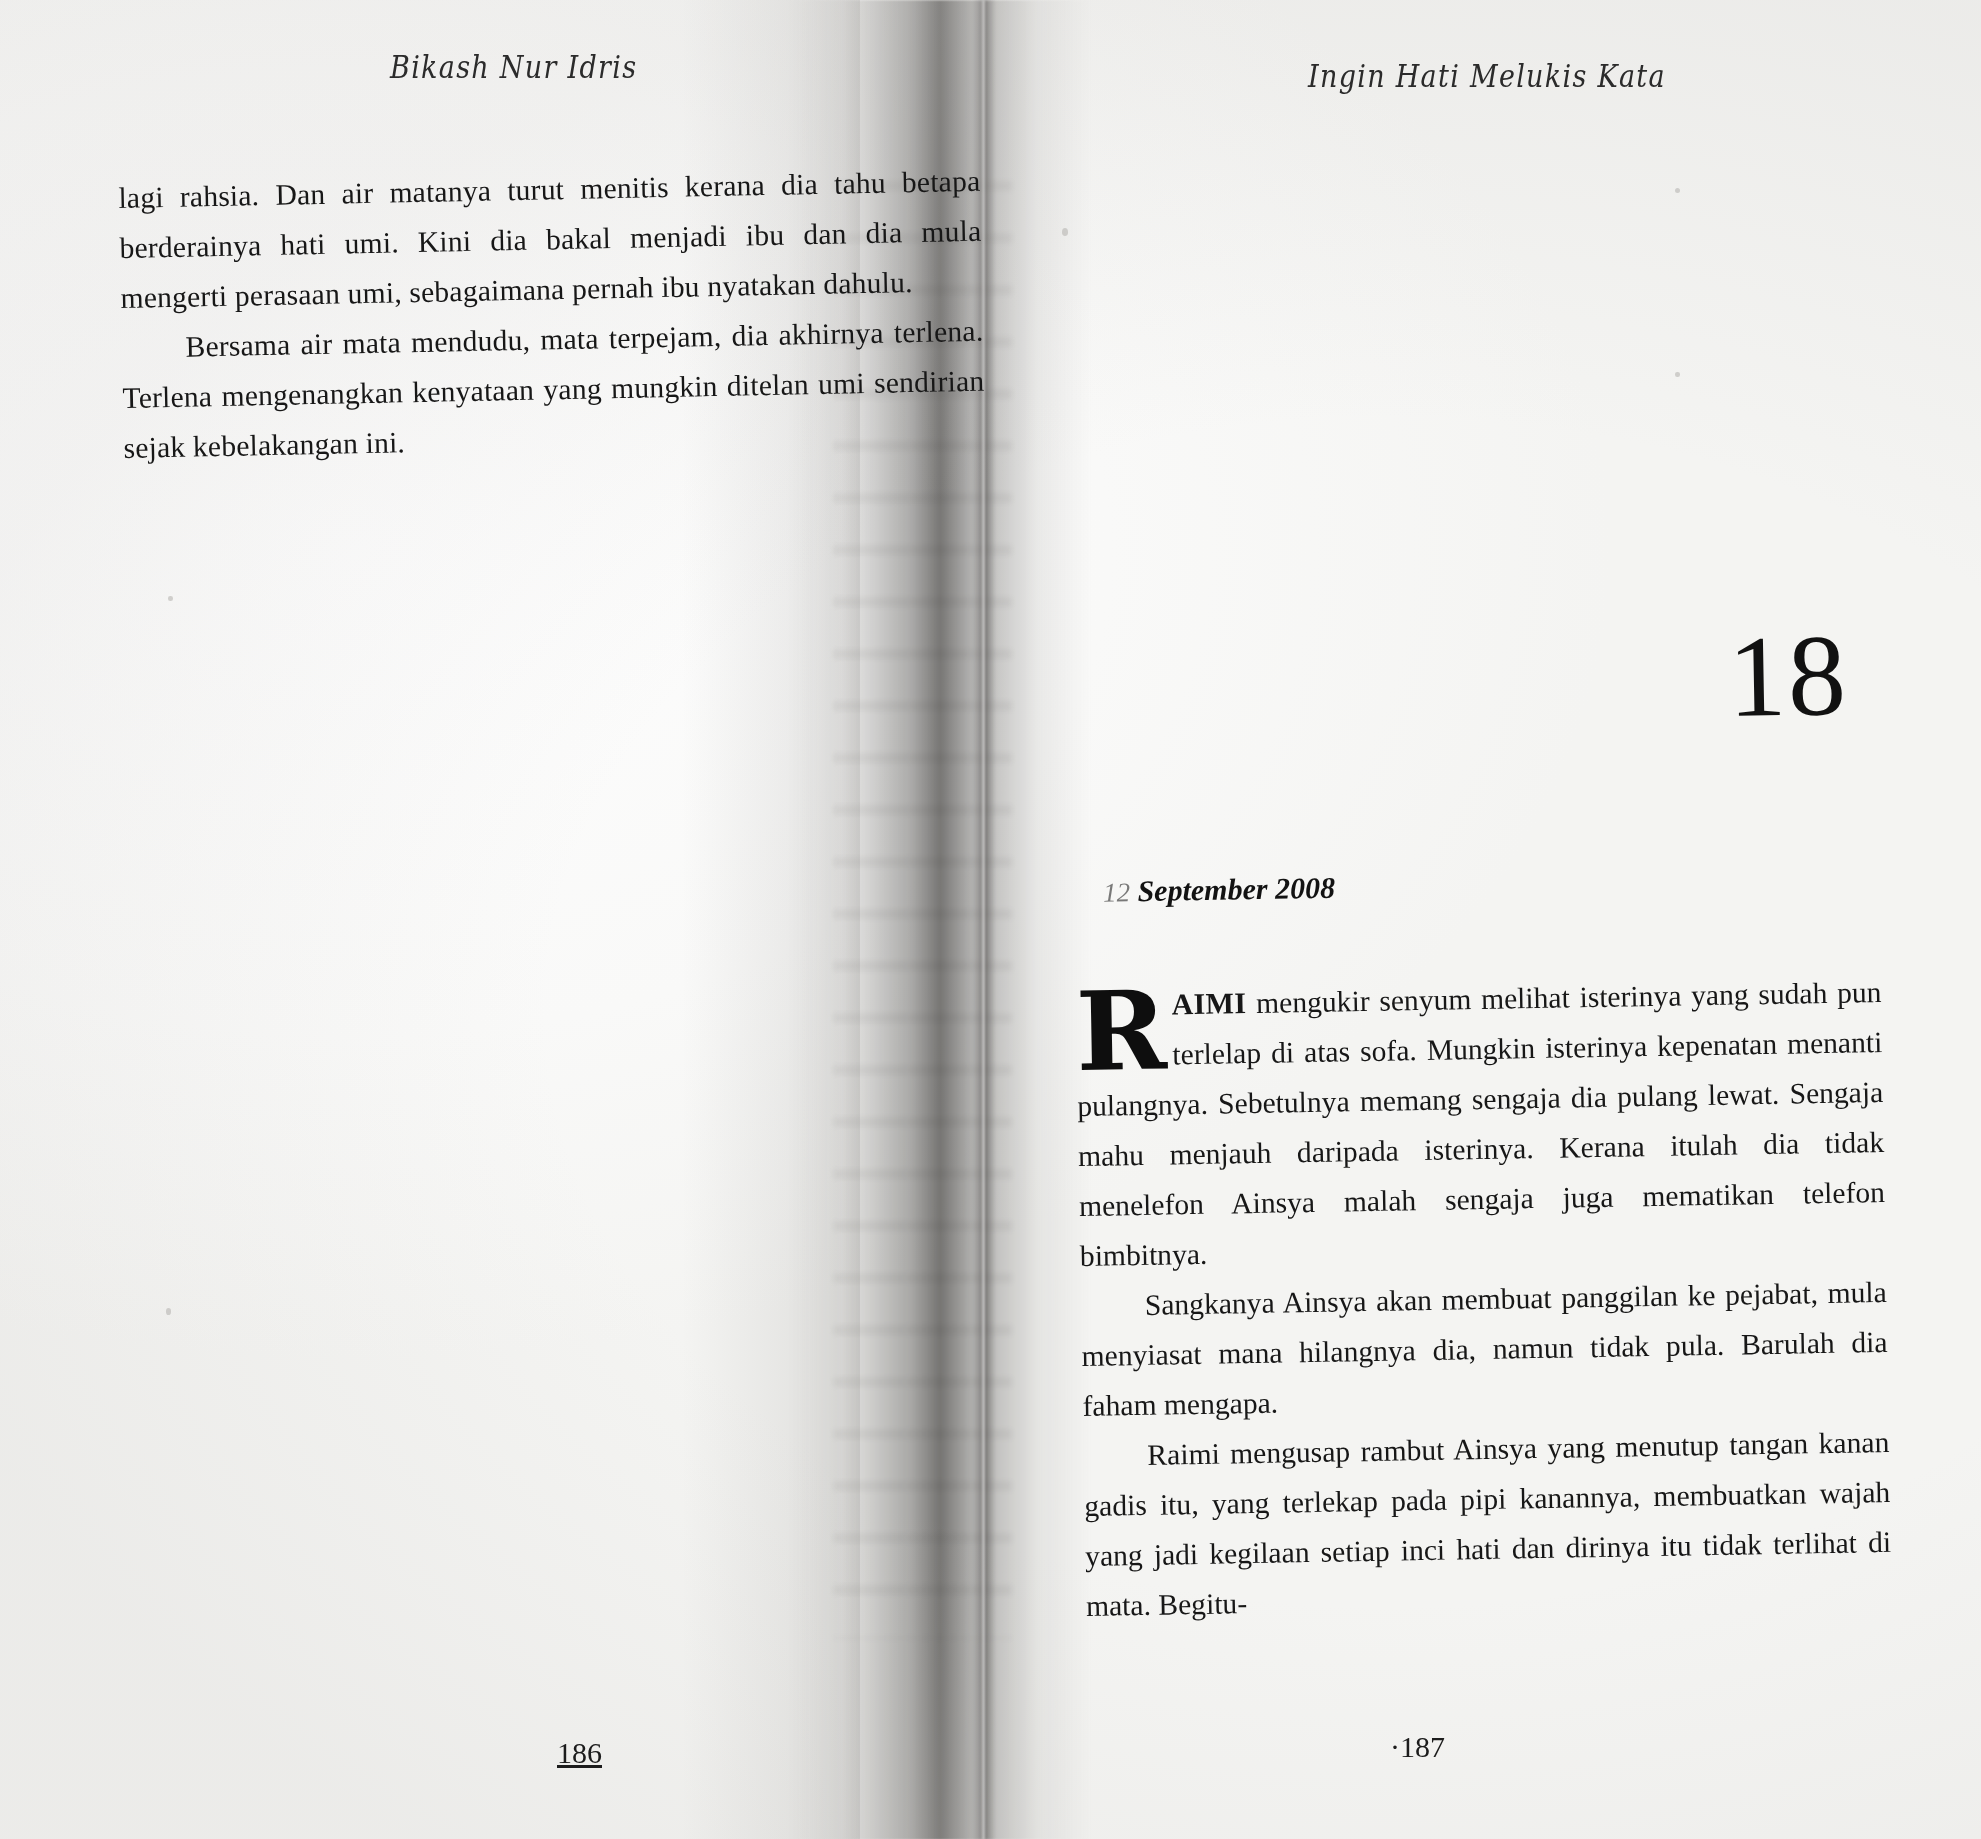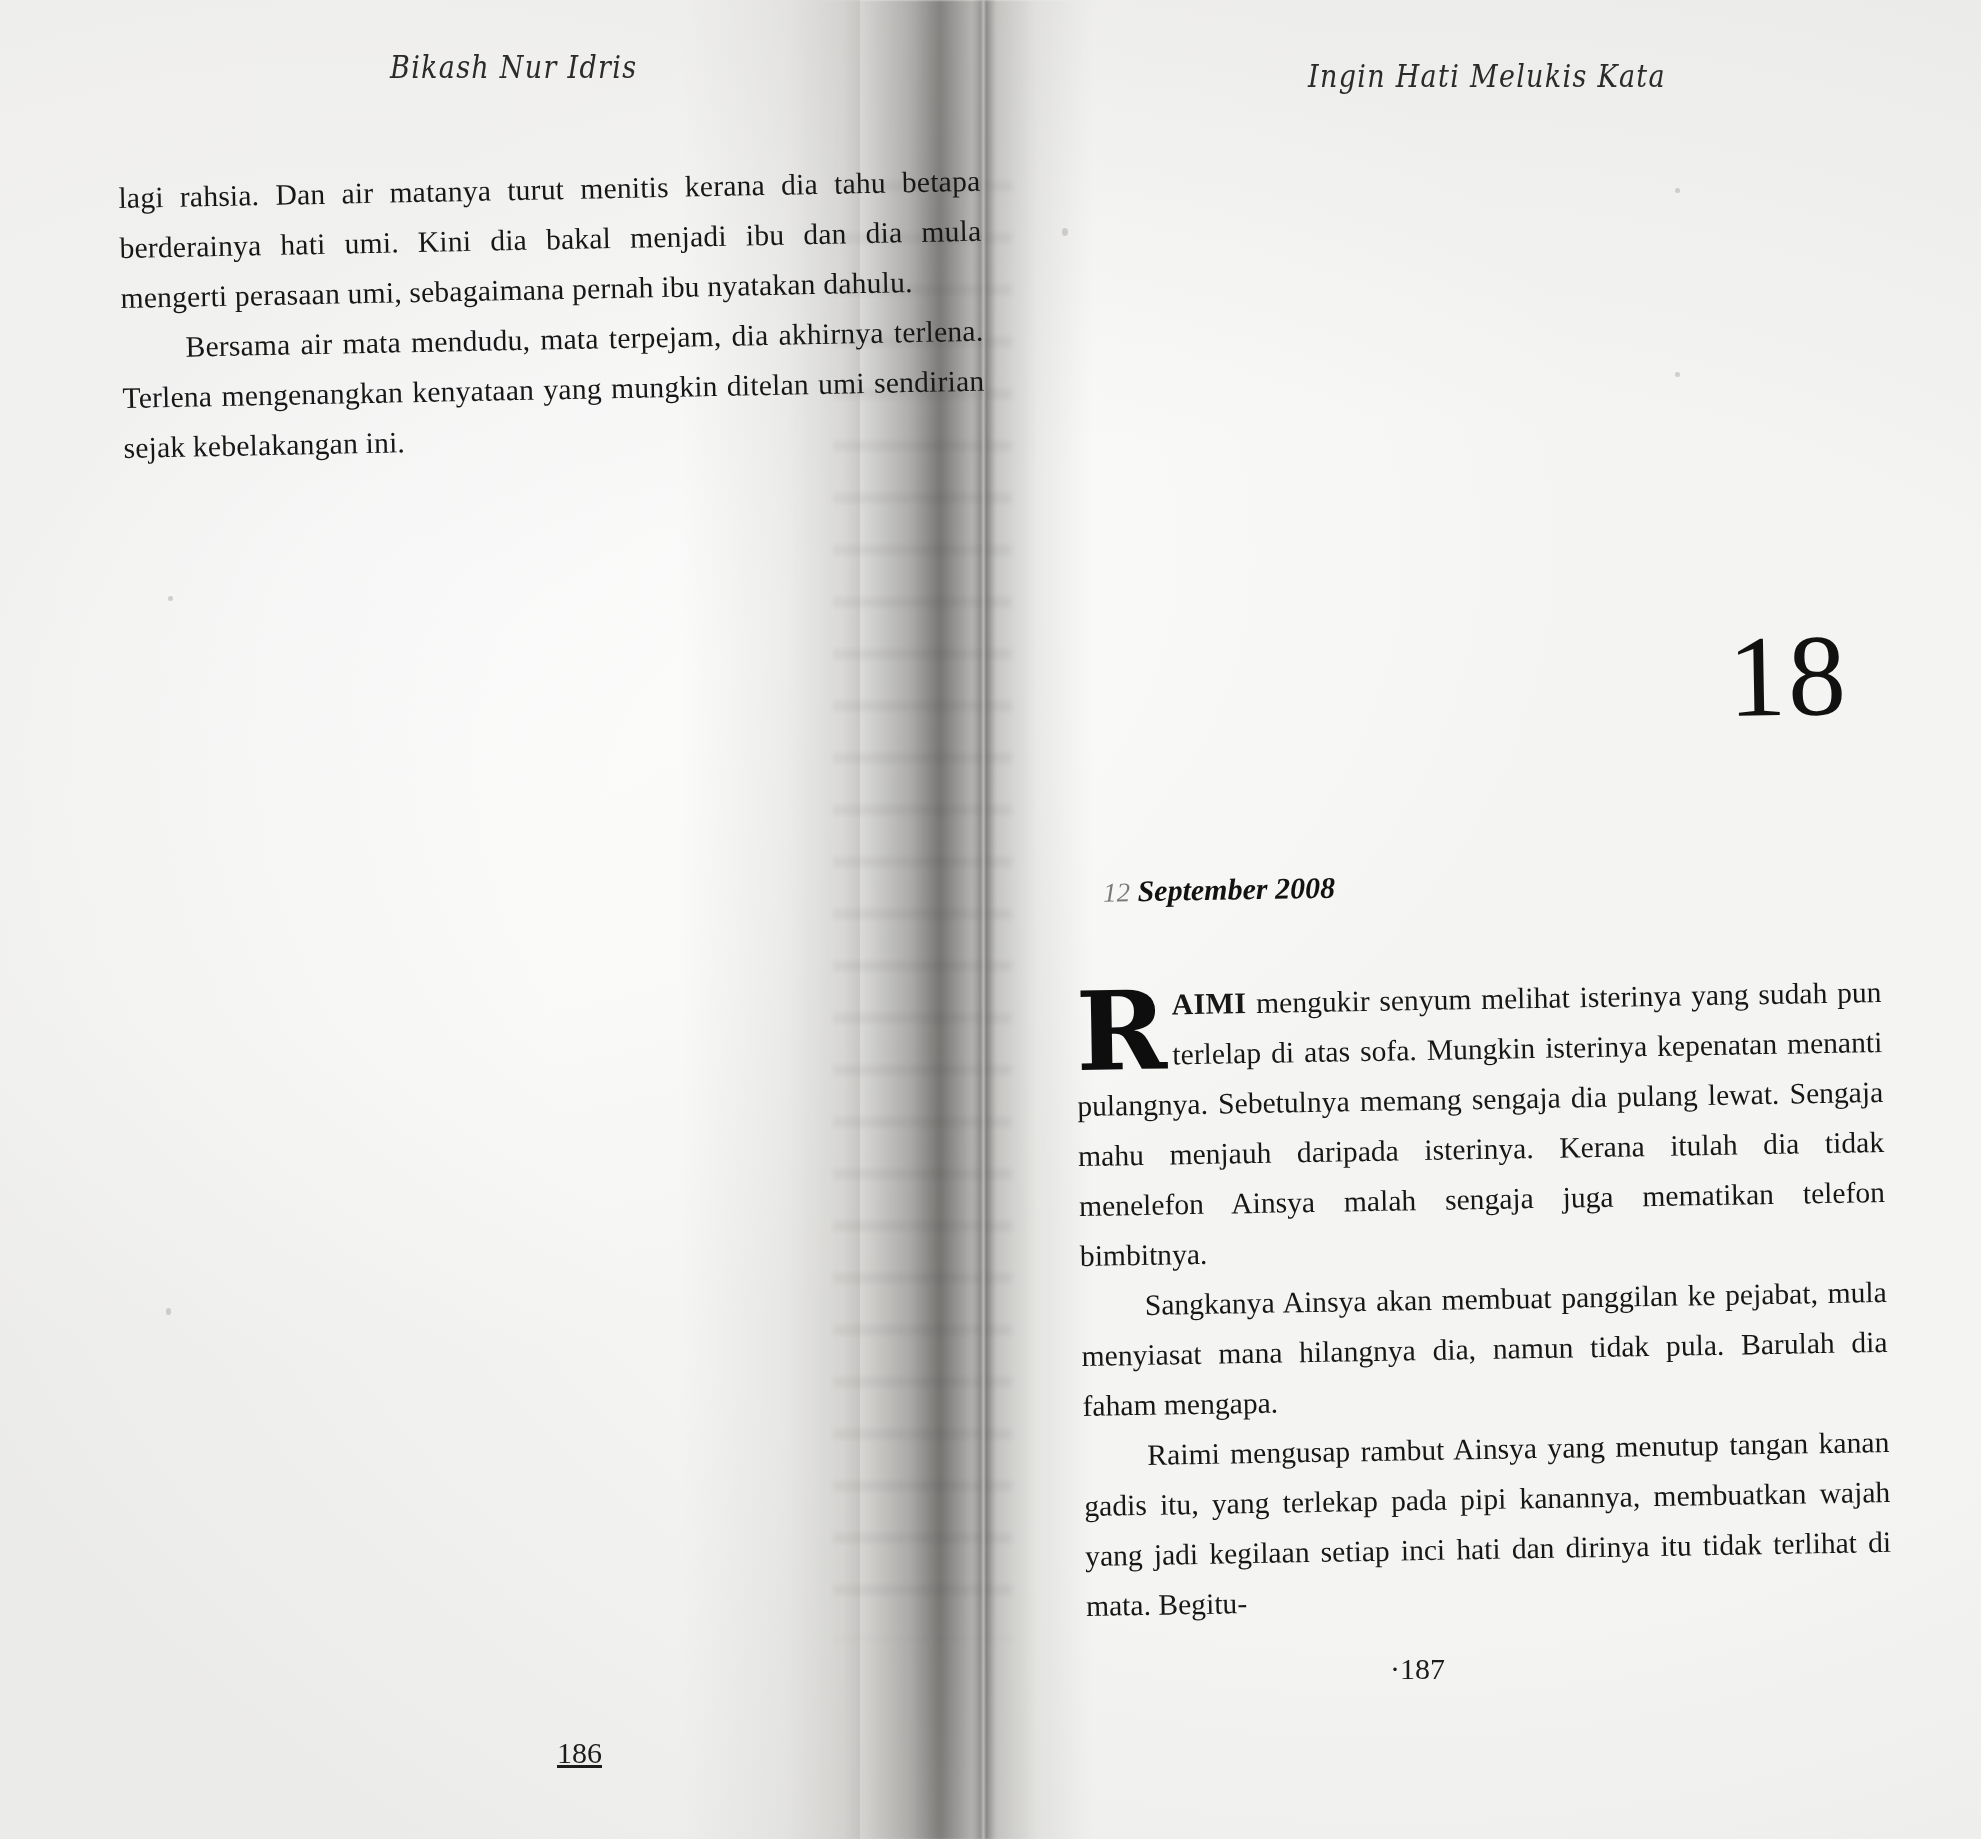--- a/index.html
+++ b/index.html
@@ -202,21 +202,21 @@
   }
 
   
   .folio {
     position: absolute;
     font-family: "Liberation Serif", serif;
     font-size: 30px;
     color: #1c1c1c;
   }
   #folio-left { left: 557px; top: 1736px; text-decoration: underline; }
-  #folio-right { left: 1390px; top: 1652px; }
+  #folio-right { left: 1390px; top: 1730px; }
 
   
   .cast {
     position: absolute;
     inset: 0;
     pointer-events: none;
     background: rgba(245,245,243,0.18);
     mix-blend-mode: multiply;
   }
 </style>

